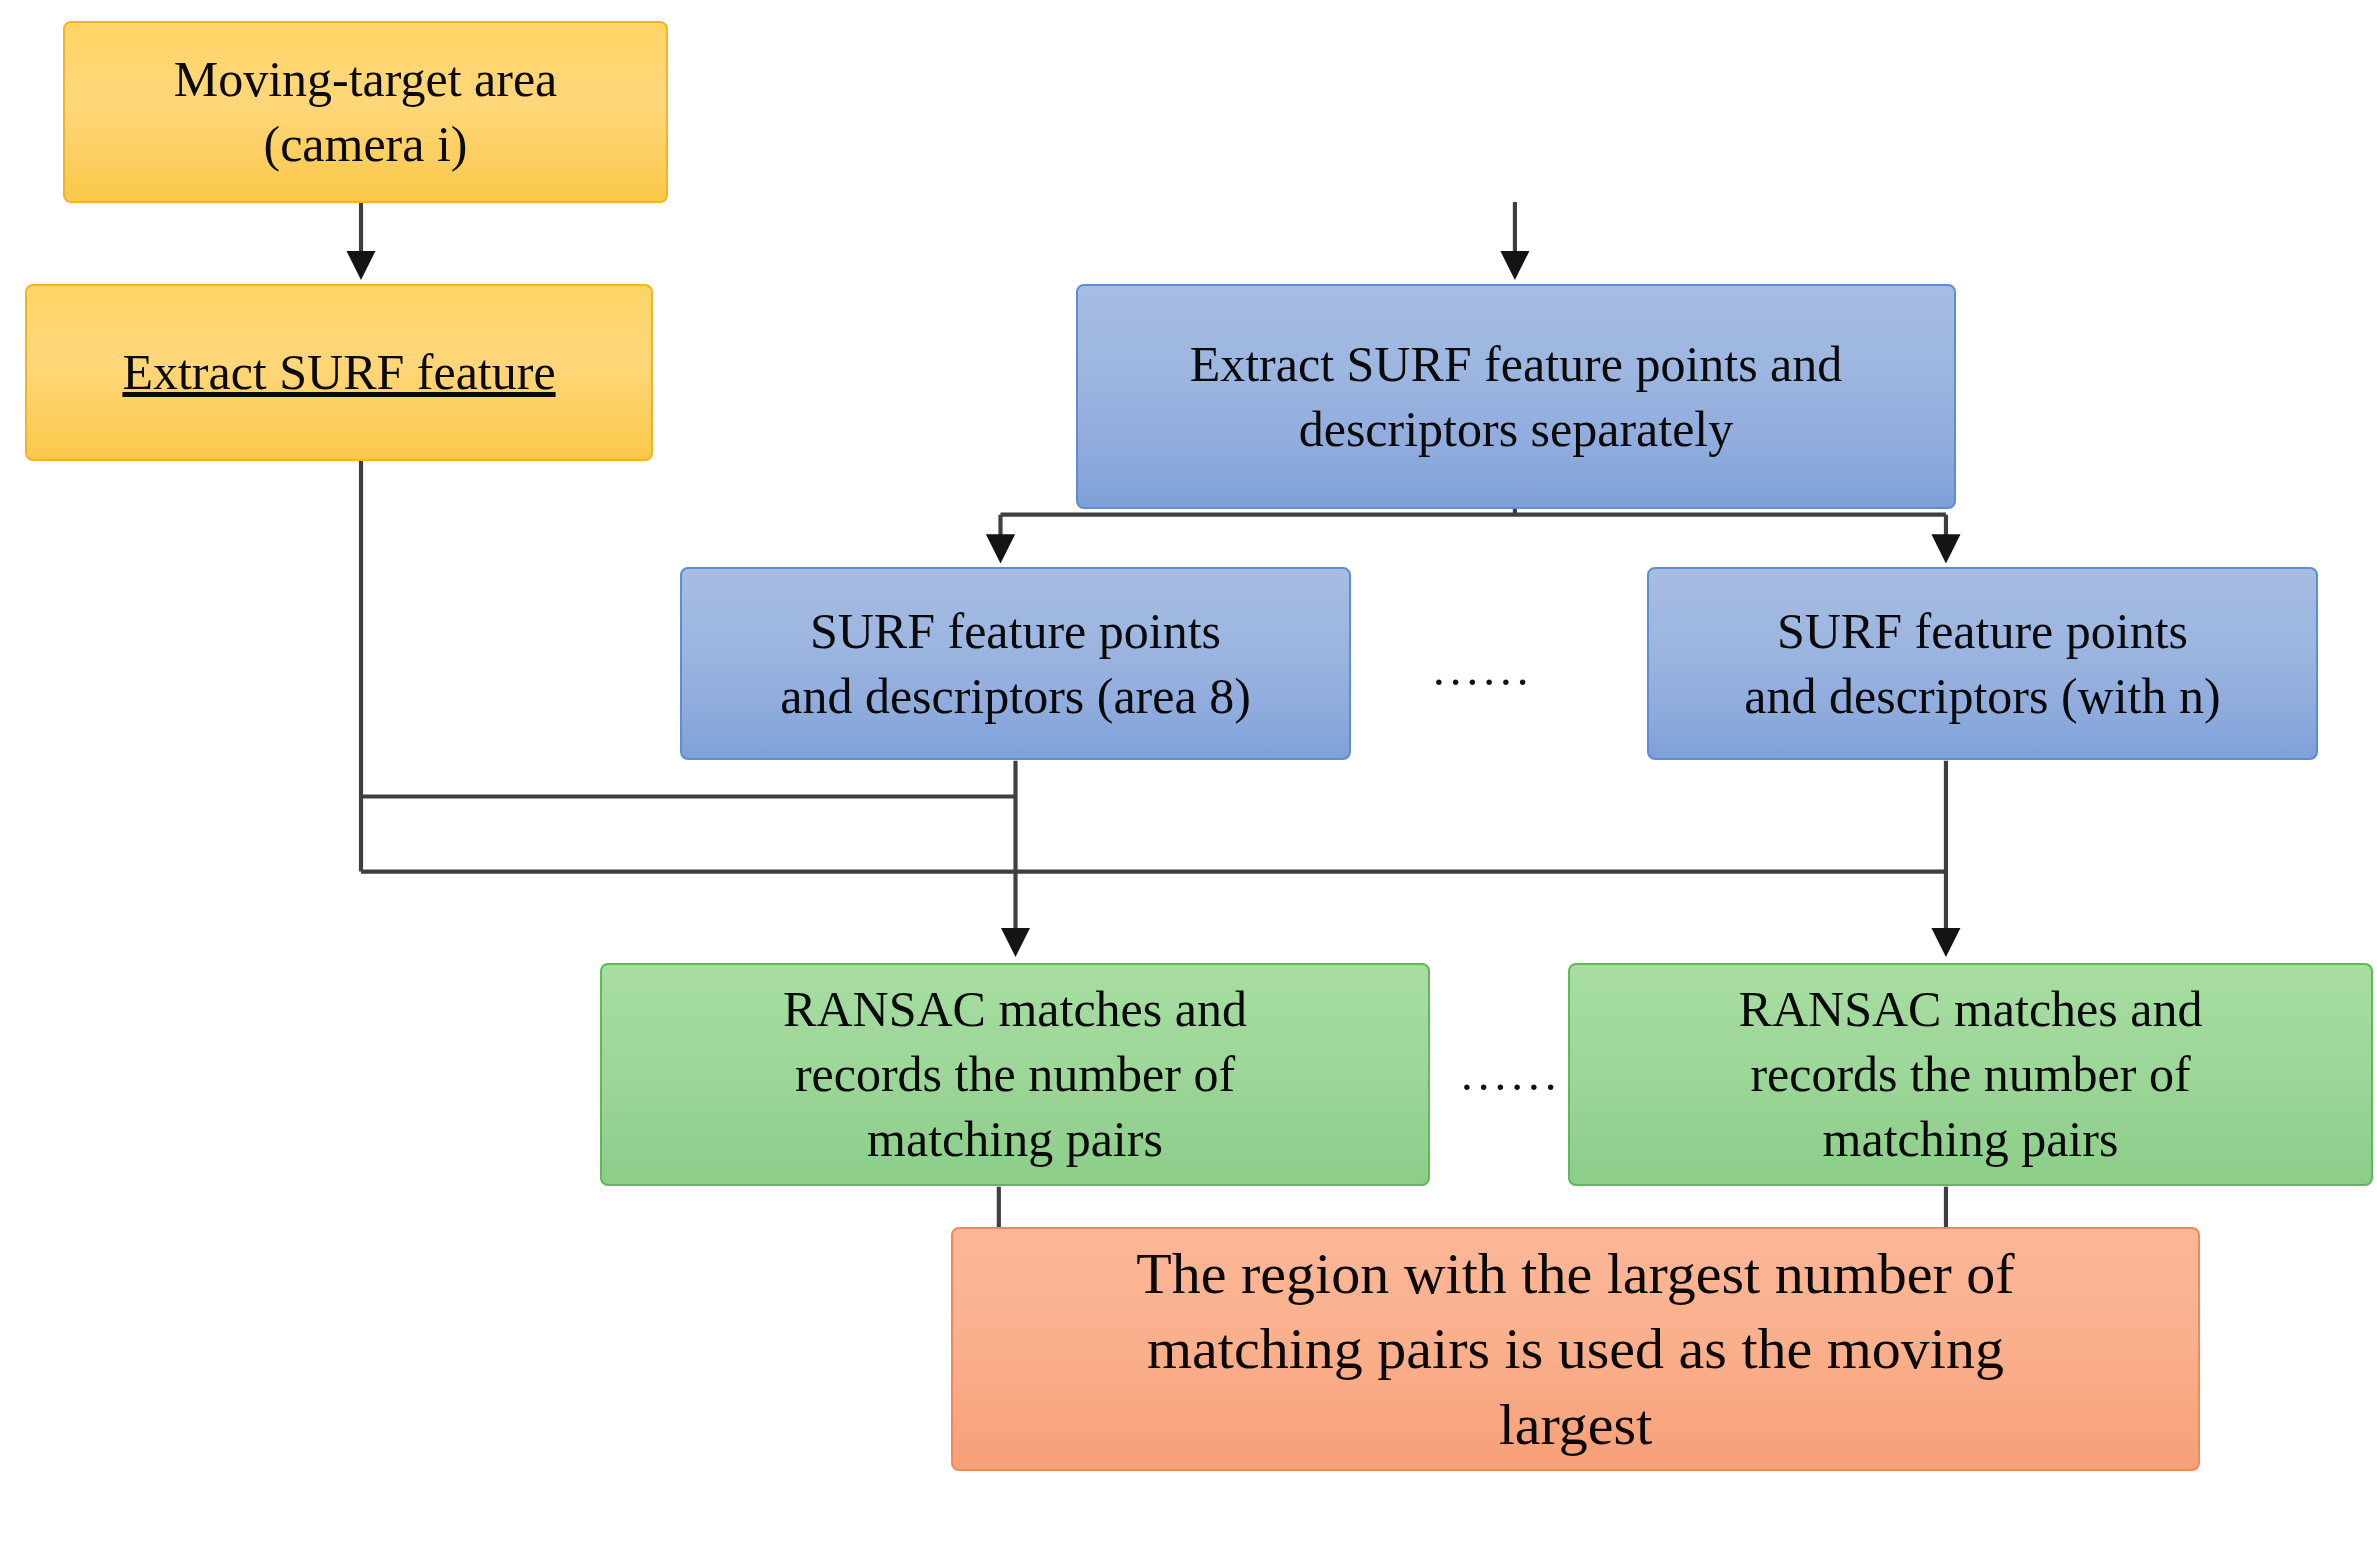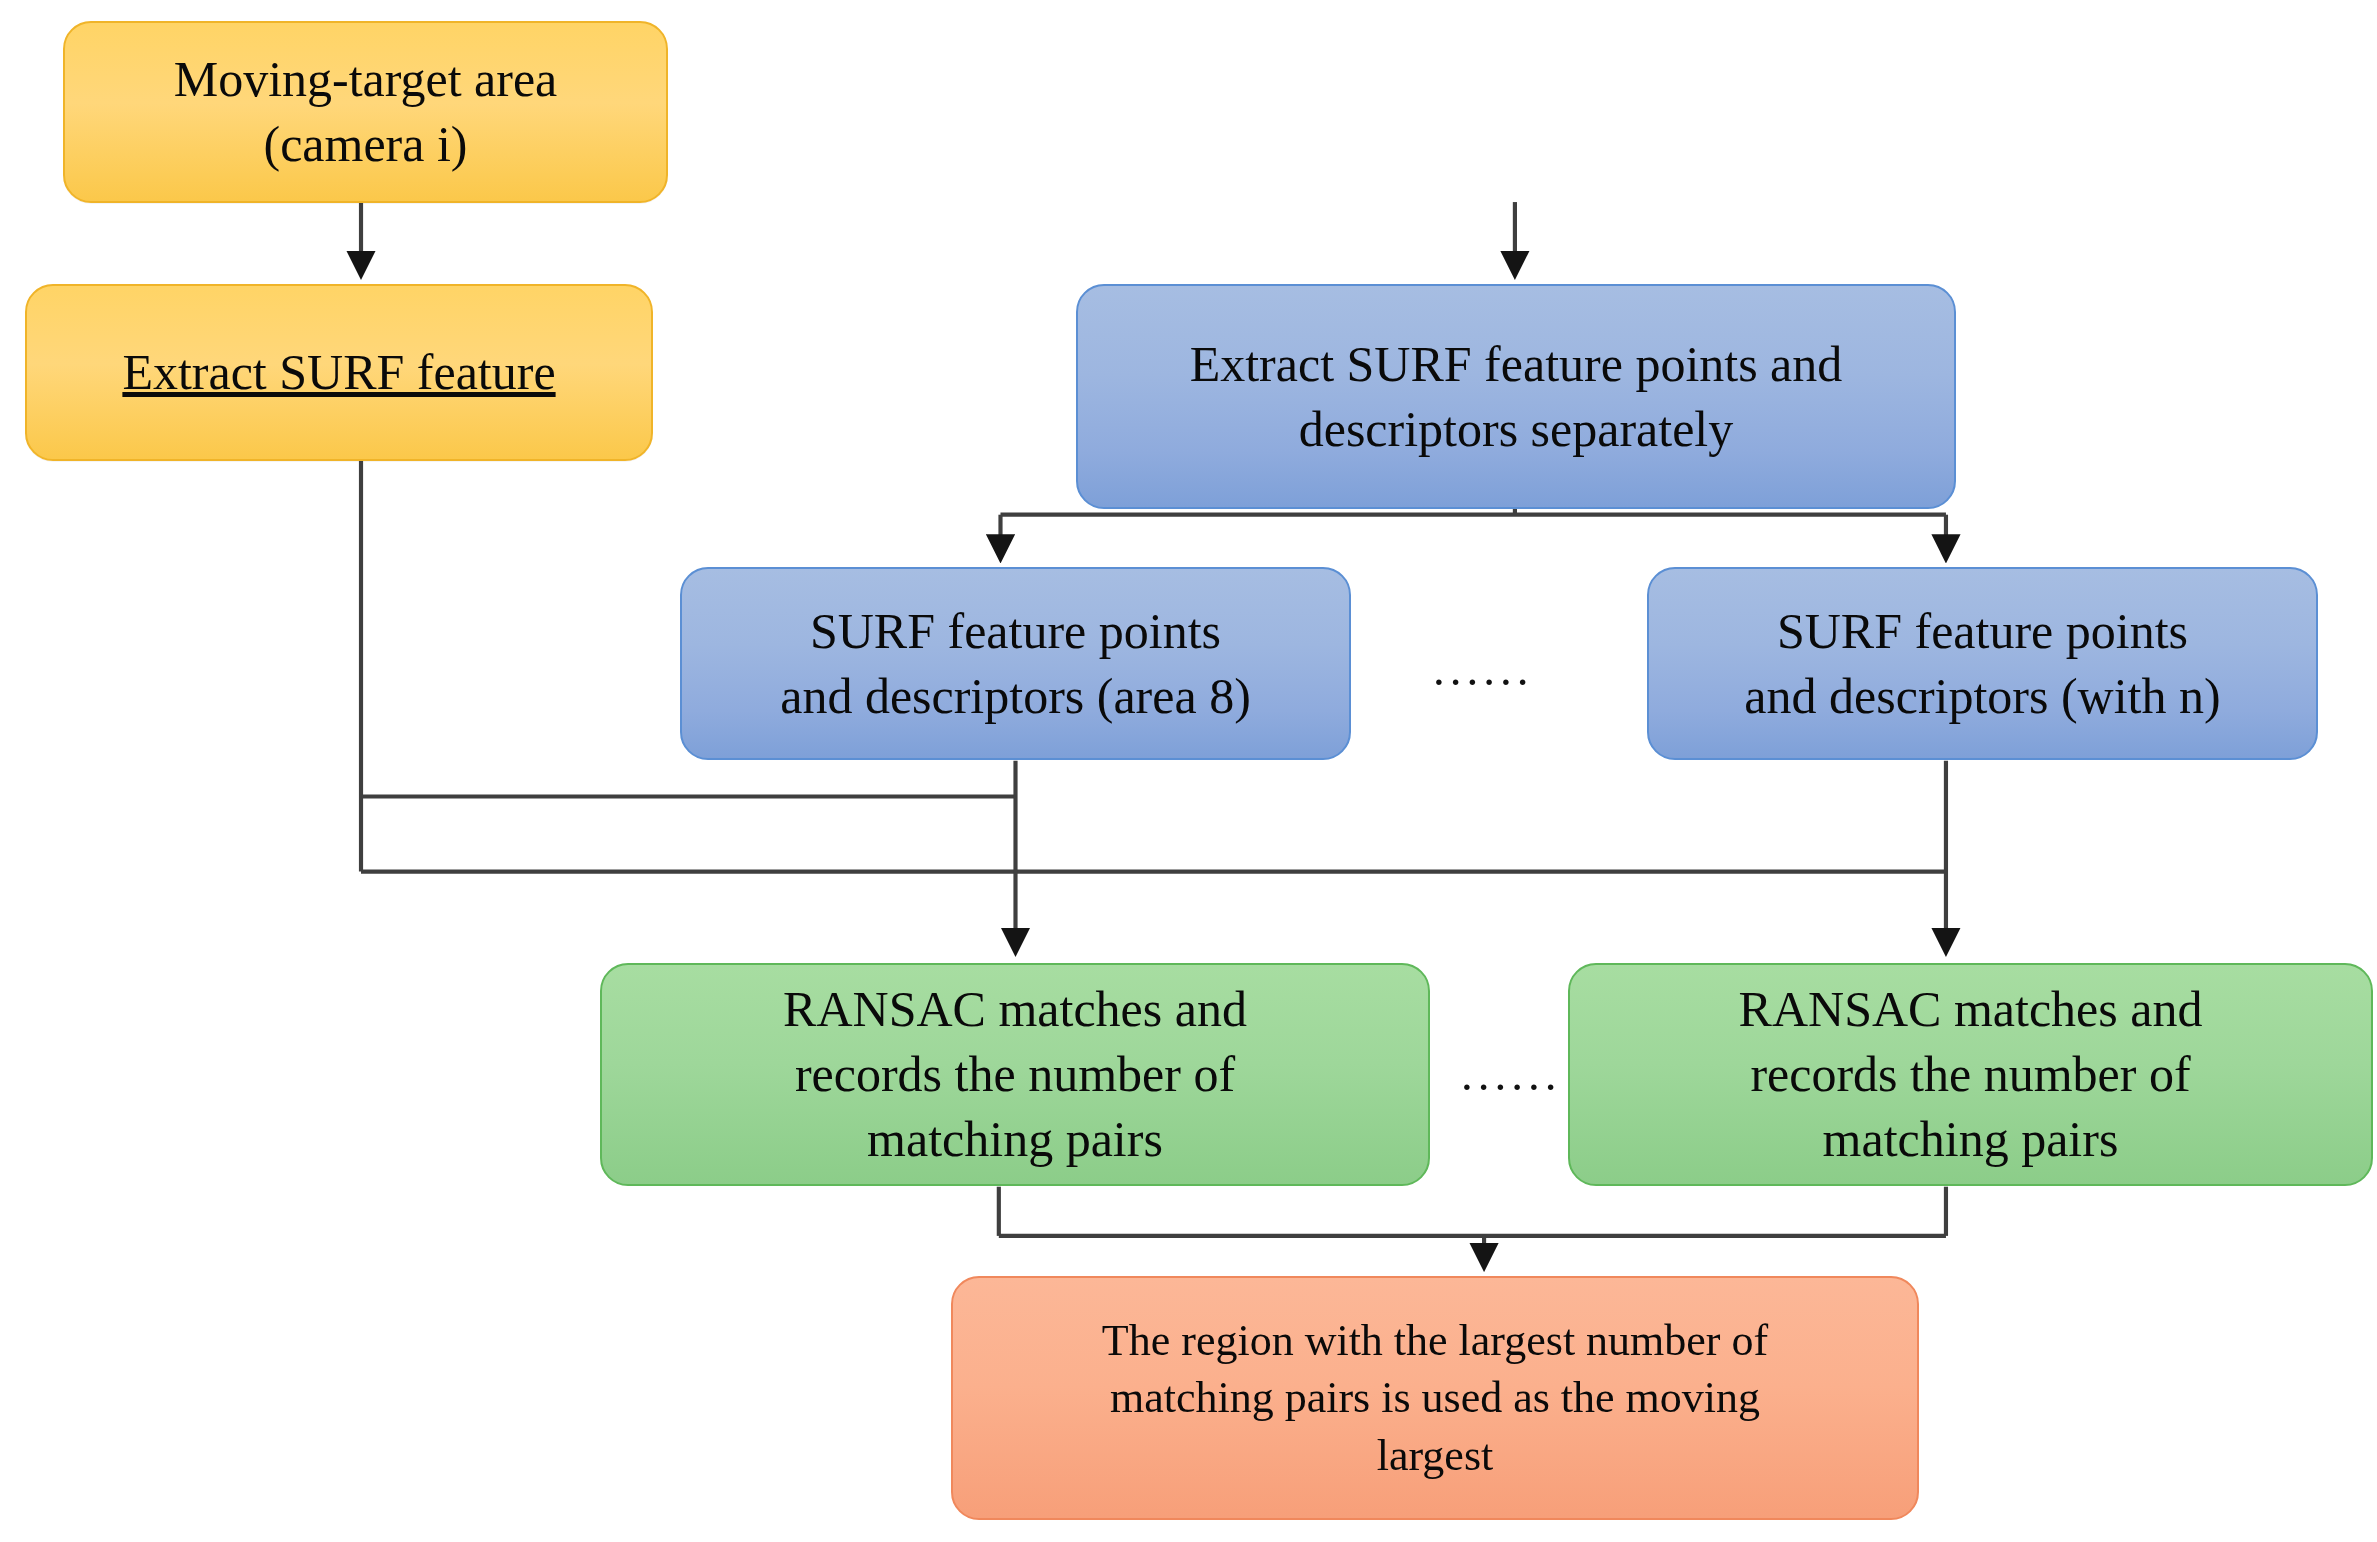--- a/index.html
+++ b/index.html
@@ -9,21 +9,21 @@
     width:2377px;height:1543px;position:relative;overflow:hidden;
   }
   #stage{position:absolute;left:0;top:0;width:2377px;height:1543px;}
   svg#wires{position:absolute;left:0;top:0;width:2377px;height:1543px;pointer-events:none;}
 
   .node{
     position:absolute;
     box-sizing:border-box;
     display:flex;align-items:center;justify-content:flex-end;
     text-align:center;
-    border-radius:28px;
+    border-radius:8px;
     color:#0a0a0a;
     line-height:1.30;
     padding:5px 2px;
     z-index:3;
   }
   .node .txt{display:block;width:100%;}
 
   
   .n-yellow{
     background:linear-gradient(180deg,#ffd466 0%,#ffd77a 45%,#fbc84a 100%);
@@ -149,21 +149,21 @@
   <div class="node n-green" style="left:1568px;top:963px;width:805px;height:223px;font-size:50px;">
     <span class="txt">
       <span>RANSAC matches and</span><br>
       <span>records the number of</span><br>
       <span>matching pairs</span>
     </span>
   </div>
 
   <div class="dots" style="left:1461px;top:1047px;font-size:47px;">......</div>
 
-  <div class="node n-orange" style="left:951px;top:1276px;width:968px;height:244px;font-size:44px;">
+  <div class="node n-orange" style="left:951px;top:1227px;width:1249px;height:244px;font-size:58px;">
     <span class="txt">
       <span>The region with the largest number of</span><br>
       <span>matching pairs is used as the moving</span><br>
       <span>largest</span>
     </span>
   </div>
 
 </div>
 
 

